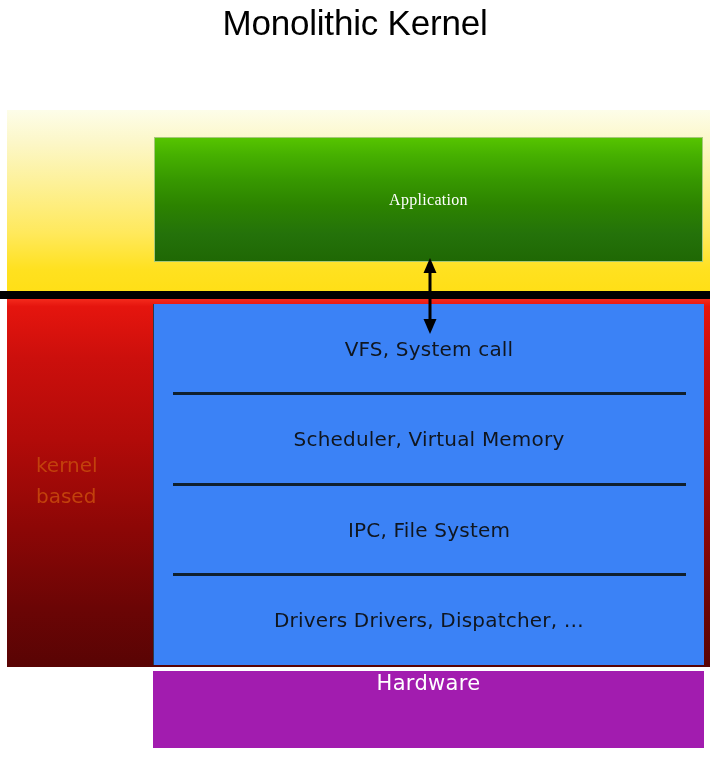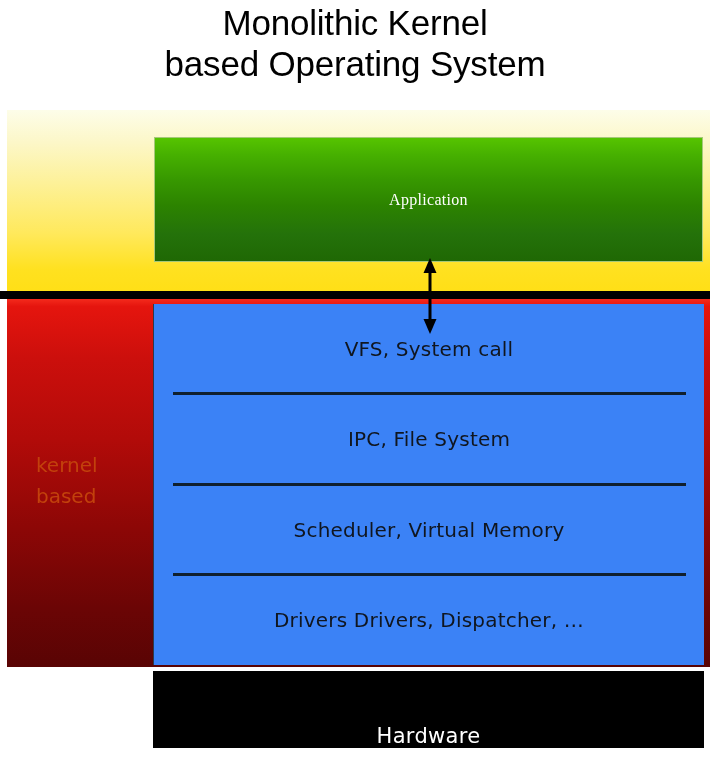--- a/index.html
+++ b/index.html
@@ -156,40 +156,39 @@
     height: 76px;
   }
 
   
   #hardware-box {
     position: absolute;
     left: 153px;
     top: 671px;
     width: 551px;
     height: 77px;
-    background: #000000;
+    background: #a21caf;
     display: flex;
-    align-items: flex-end;
+    align-items: flex-start;
     justify-content: center;
   }
   #hardware-label {
     color: #ffffff;
     font-size: 21px;
     font-family: "DejaVu Sans", sans-serif;
     letter-spacing: 0.3px;
   }
 </style>
 </head>
 <body>
 
 <div id="canvas">
 
   <div id="title-block">
     <span class="tline">Monolithic Kernel</span>
-    <span class="tline">based Operating System</span>
   </div>
 
   <div id="user-mode-band"></div>
 
   <div id="application-box">
     <span id="application-label">Application</span>
   </div>
 
   <div id="mode-divider-bar"></div>
 
@@ -199,25 +198,25 @@
     <span class="kline">kernel</span>
     <span class="kline">based</span>
   </div>
 
   <div id="kernel-stack">
     <div class="kernel-row">
       <span class="kernel-row-label">VFS, System call</span>
       <div class="kernel-sep"></div>
     </div>
     <div class="kernel-row">
+      <span class="kernel-row-label">Scheduler, Virtual Memory</span>
+      <div class="kernel-sep"></div>
+    </div>
+    <div class="kernel-row">
       <span class="kernel-row-label">IPC, File System</span>
-      <div class="kernel-sep"></div>
-    </div>
-    <div class="kernel-row">
-      <span class="kernel-row-label">Scheduler, Virtual Memory</span>
       <div class="kernel-sep"></div>
     </div>
     <div class="kernel-row">
       <span class="kernel-row-label">Drivers Drivers, Dispatcher, …</span>
     </div>
   </div>
 
   <svg id="mode-arrow" viewBox="0 0 32 76" xmlns="http://www.w3.org/2000/svg">
     <line x1="16" y1="6" x2="16" y2="70" stroke="#000000" stroke-width="3"></line>
     <polygon points="16,0 9.5,15 22.5,15" fill="#000000"></polygon>

